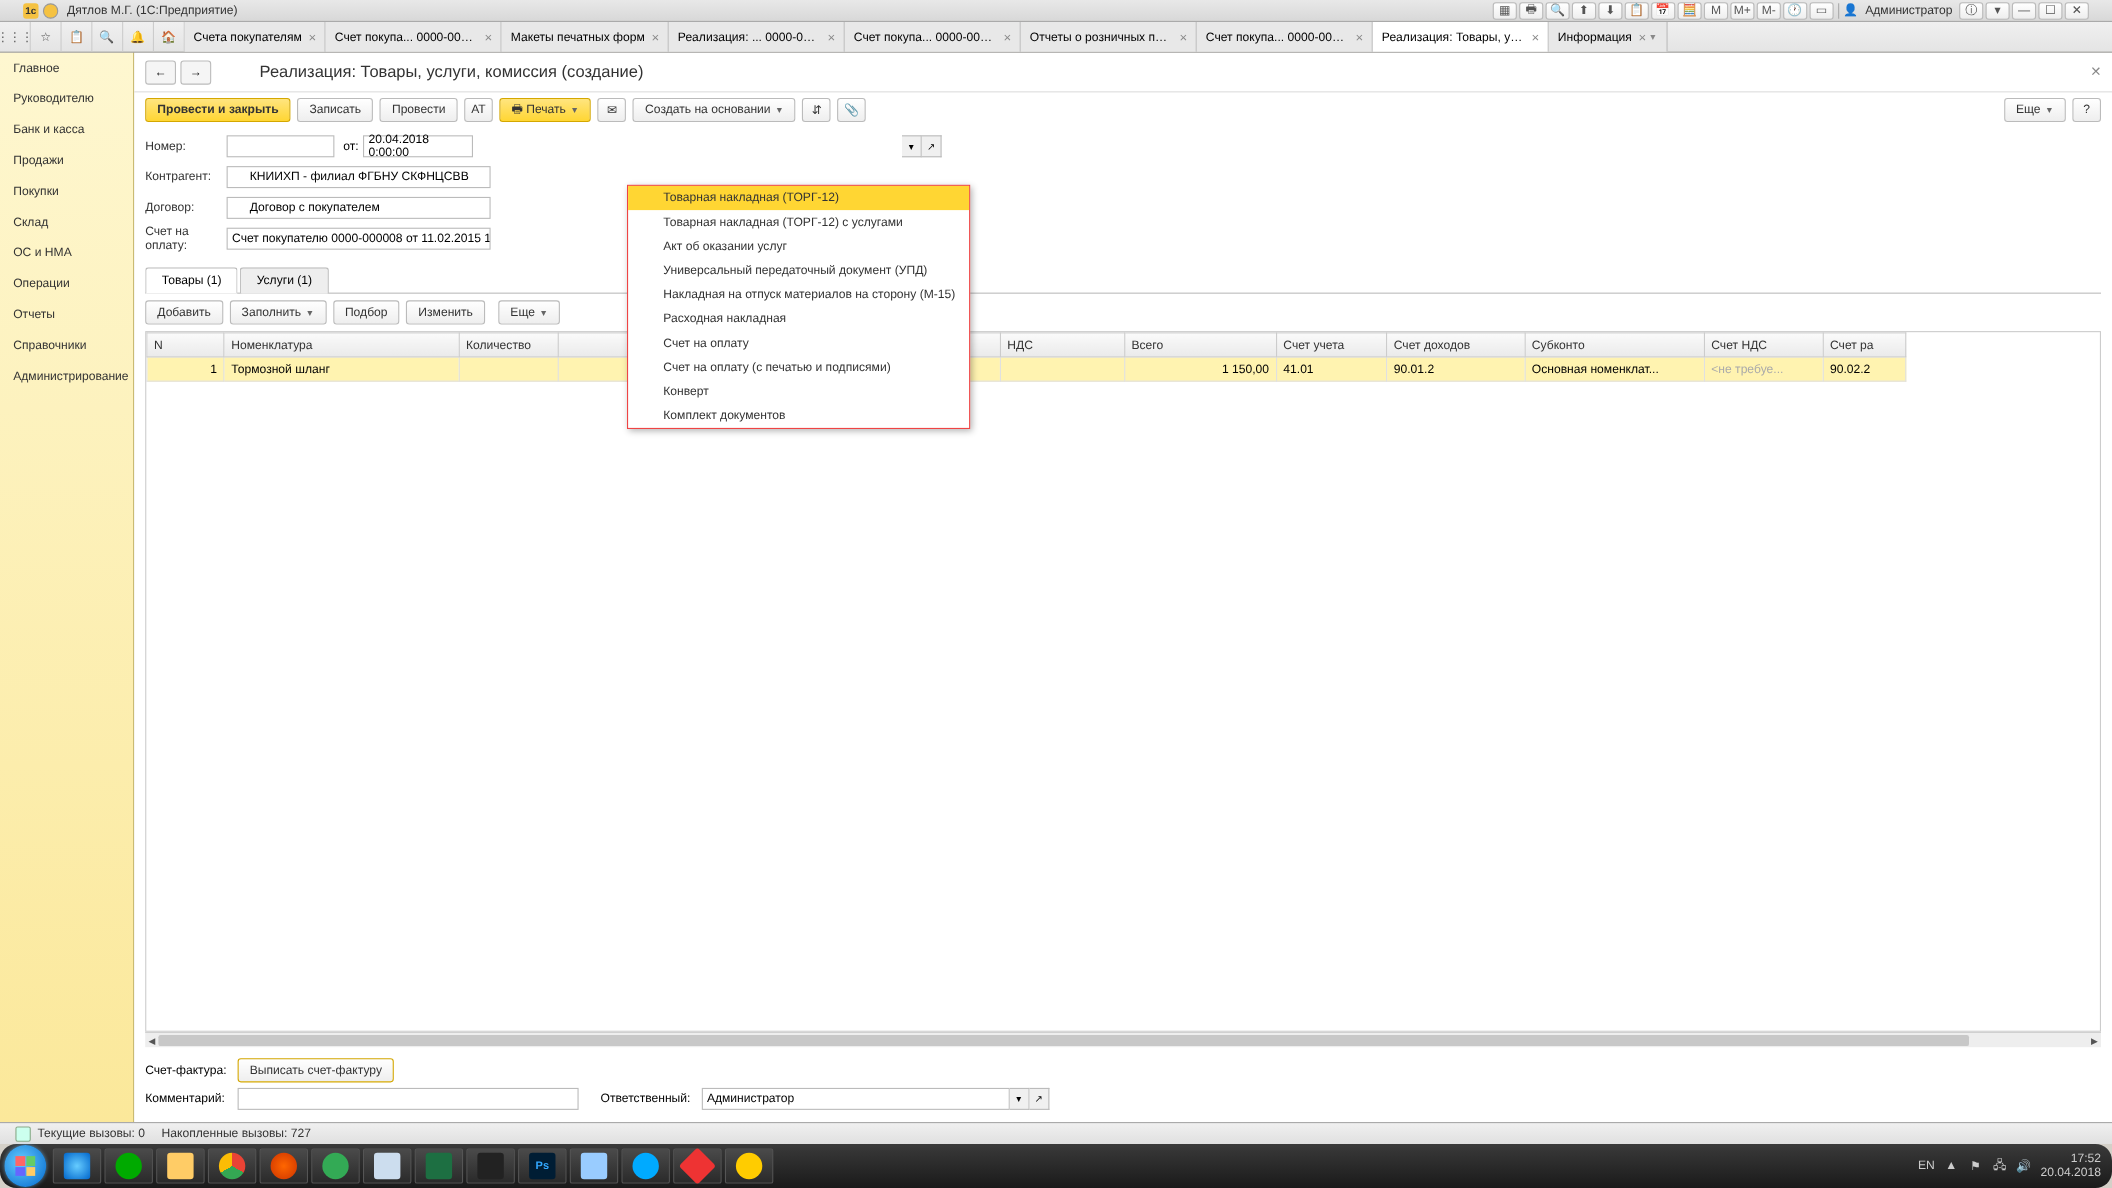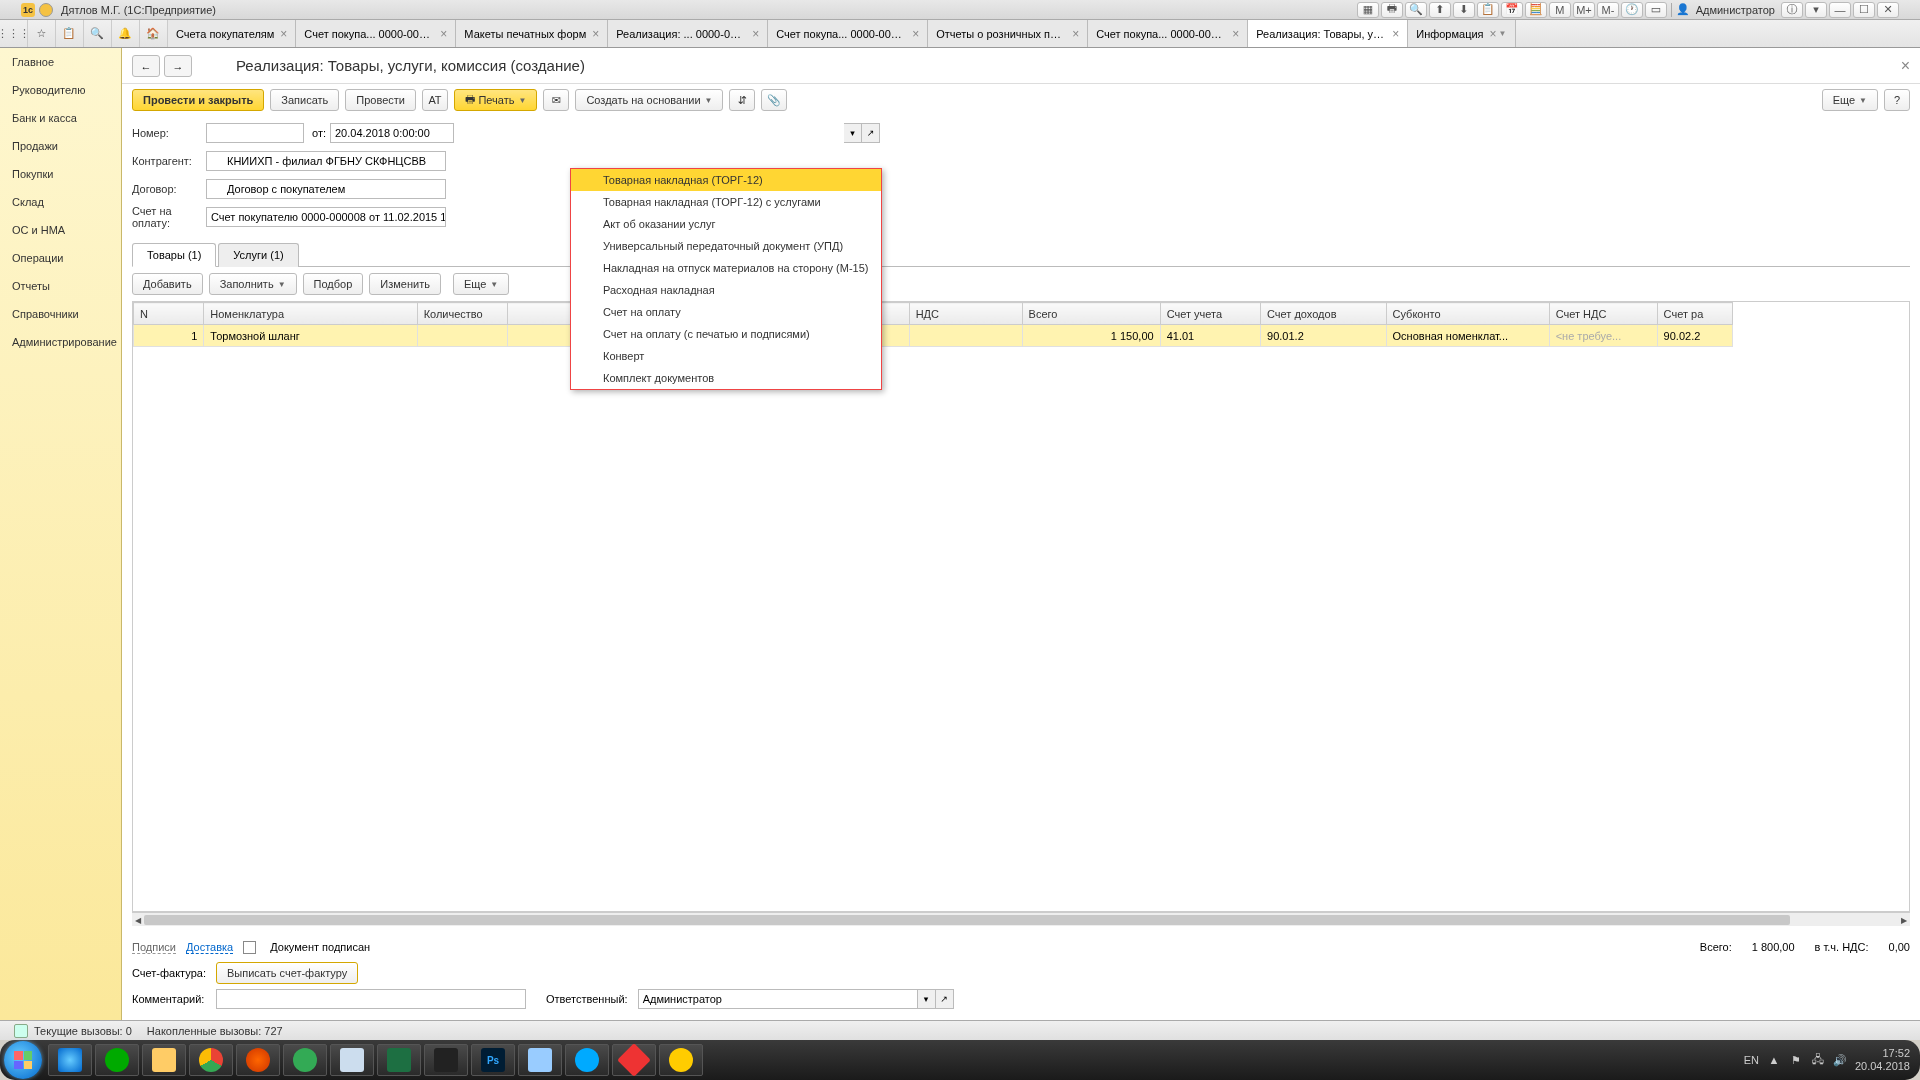--- a/index.html
+++ b/index.html
@@ -41,21 +41,21 @@
 .btn.icon-only { padding:0;width:26px;justify-content:center; }
 .btn.active { background:linear-gradient(#ffe57f,#ffd633);border-color:#d4a700; }
 .btn .caret { margin-left:4px;font-size:8px;color:#666; }
 .toolbar .sp { flex:1; }
 
 .form-area { padding:4px 10px; }
 .form-row { display:flex;align-items:center;height:26px;margin-bottom:2px; }
 .form-row .lbl { width:74px;color:#333; }
 .form-row .lbl2 { width:26px;text-align:right;padding-right:4px; }
 .inp { height:20px;border:1px solid #bbb;background:#fff;padding:0 4px;display:flex;align-items:center; }
-.inp.w1 { width:98px; } .inp.w2 { width:124px; } .inp.w3 { width:240px;padding-left:20px; } .inp.w4 { width:240px; }
+.inp.w1 { width:98px; } .inp.w2 { width:100px; } .inp.w3 { width:240px;padding-left:20px; } .inp.w4 { width:240px; }
 .inp-group { display:flex; }
 .inp-btn { width:18px;height:20px;border:1px solid #bbb;border-left:none;background:#f0f0f0;display:flex;align-items:center;justify-content:center;font-size:9px;cursor:pointer; }
 
 .subtabs { display:flex;border-bottom:1px solid #bbb;margin:6px 10px 0 10px; }
 .subtab { padding:5px 14px;border:1px solid #bbb;border-bottom:none;background:#eee;margin-right:2px;border-radius:3px 3px 0 0;cursor:pointer;position:relative;top:1px; }
 .subtab.active { background:#fff;border-bottom:1px solid #fff; }
 
 .table-toolbar { display:flex;align-items:center;padding:6px 10px;gap:6px; }
 .table-wrap { flex:1;margin:0 10px;border:1px solid #ccc;overflow:auto;position:relative;min-height:360px; }
 table { border-collapse:collapse;width:1600px; }
@@ -307,32 +307,20 @@
       </table>
     </div>
     <div class="hscroll">
       <div class="ar l">◀</div>
       <div class="thumb"></div>
       <div class="ar r">▶</div>
     </div>
 
     <div class="footer-section">
       <div class="footer-row">
-        <span class="link gray">Подписи</span>
-        <span class="link">Доставка</span>
-        <span class="chk"></span>
-        <span>Документ подписан</span>
-        <div class="totals">
-          <span>Всего:</span>
-          <span>1 800,00</span>
-          <span>в т.ч. НДС:</span>
-          <span>0,00</span>
-        </div>
-      </div>
-      <div class="footer-row">
         <span style="width:74px;">Счет-фактура:</span>
         <div class="btn" style="border-color:#d4a700;">Выписать счет-фактуру</div>
       </div>
       <div class="footer-row">
         <span style="width:74px;">Комментарий:</span>
         <div class="inp" style="width:310px;"></div>
         <span style="margin-left:10px;">Ответственный:</span>
         <div class="inp-group">
           <div class="inp" style="width:280px;">Администратор</div>
           <div class="inp-btn">▾</div>

